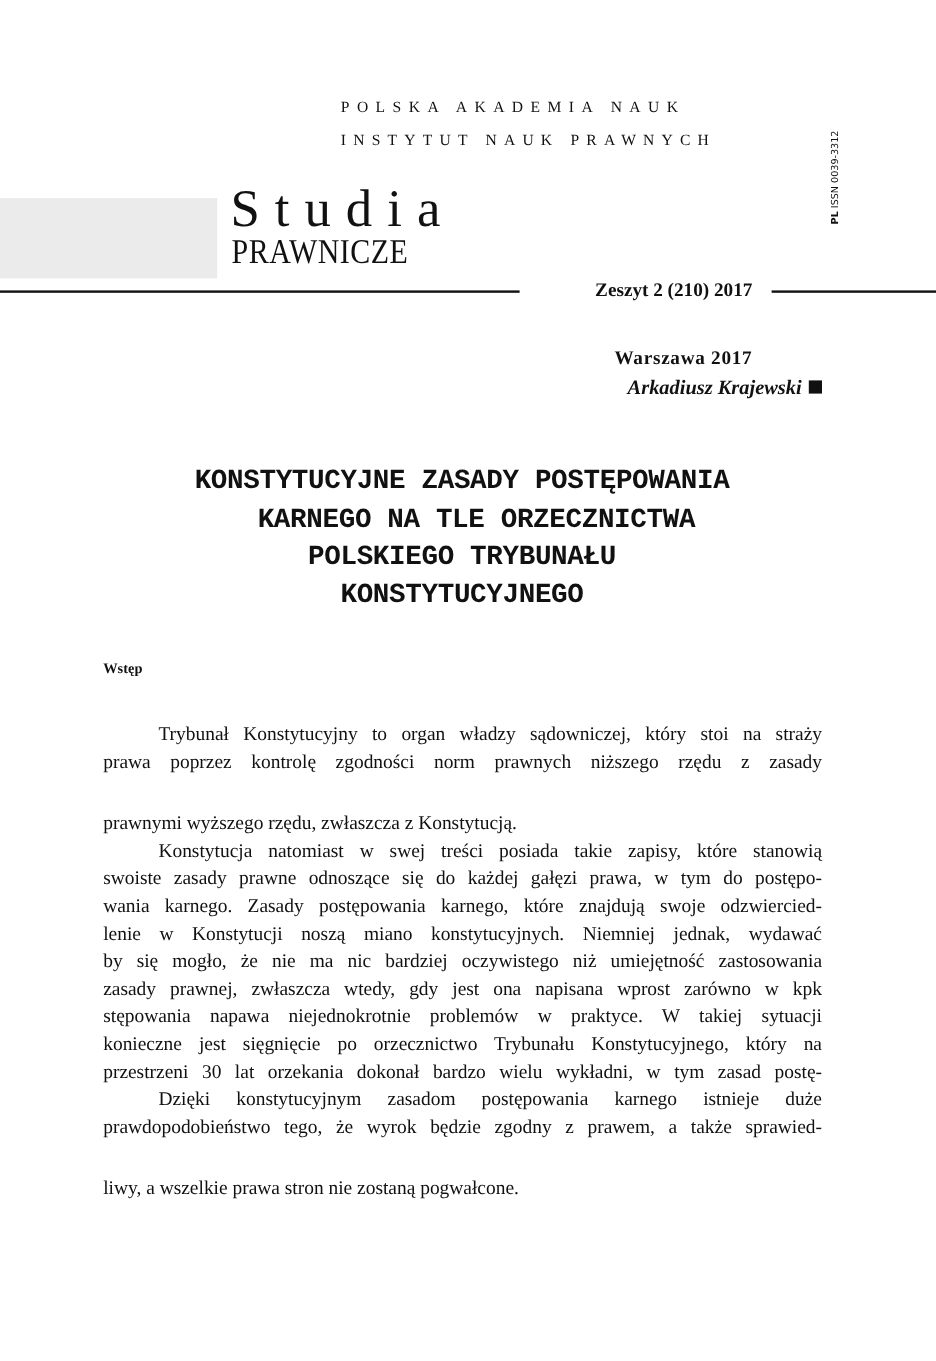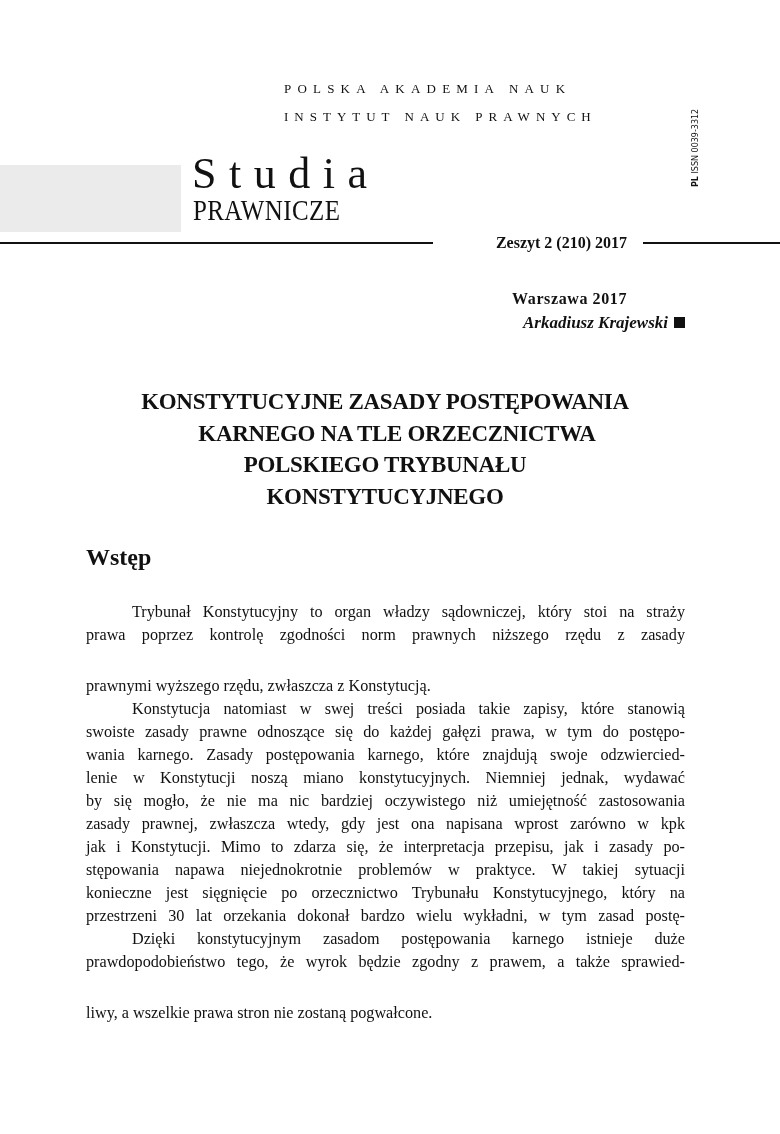--- a/index.html
+++ b/index.html
@@ -37,26 +37,26 @@
     .issue2 { top: 253px; letter-spacing: 0.6px; margin-top: 37px; }
 
     
     .author { left: 440px; width: 245px; top: 313px; text-align: right; font-style: italic; font-weight: bold;
               font-size: 17px; line-height: 20px; white-space: nowrap; }
     .author-square { display: inline-block; width: 11px; height: 11px; background: #111111; margin-left: 6px; vertical-align: 0px; }
 
     
     .title { left: 60px; width: 650px; top: 386px; text-align: center; font-weight: bold; font-size: 23px;
              line-height: 31.5px; letter-spacing: -0.3px; }
-    .title div { white-space: nowrap; }
+    .title div { white-space: nowrap; font-family: Liberation Mono, monospace; }
     .title .t1 { transform: translateX(0px); }
     .title .t2 { transform: translateX(12px); }
 
     
-    .section { left: 86px; top: 546px; font-weight: bold; font-size: 24px; line-height: 22px; }
+    .section { left: 86px; top: 546px; font-weight: bold; font-size: 12px; line-height: 22px; }
 
     
     .body { left: 86px; top: 601px; width: 599px; font-size: 16.2px; line-height: 23px; }
     .line { display: block; text-align: justify; text-align-last: justify; white-space: nowrap; height: 23px; overflow: visible; }
     .line.last { text-align-last: left; margin-top: 28px; }
     .line.indent { padding-left: 46px; }
   </style>
 </head>
 <body>
 
@@ -97,21 +97,20 @@
     <div class="line">prawa poprzez kontrolę zgodności norm prawnych niższego rzędu z zasady</div>
     <div class="line last">prawnymi wyższego rzędu, zwłaszcza z Konstytucją.</div>
   </div>
   <div>
     <div class="line indent">Konstytucja natomiast w swej treści posiada takie zapisy, które stanowią</div>
     <div class="line">swoiste zasady prawne odnoszące się do każdej gałęzi prawa, w tym do postępo-</div>
     <div class="line">wania karnego. Zasady postępowania karnego, które znajdują swoje odzwiercied-</div>
     <div class="line">lenie w Konstytucji noszą miano konstytucyjnych. Niemniej jednak, wydawać</div>
     <div class="line">by się mogło, że nie ma nic bardziej oczywistego niż umiejętność zastosowania</div>
     <div class="line">zasady prawnej, zwłaszcza wtedy, gdy jest ona napisana wprost zarówno w kpk</div>
-    <div class="line">jak i Konstytucji. Mimo to zdarza się, że interpretacja przepisu, jak i zasady po-</div>
     <div class="line">stępowania napawa niejednokrotnie problemów w praktyce. W takiej sytuacji</div>
     <div class="line">konieczne jest sięgnięcie po orzecznictwo Trybunału Konstytucyjnego, który na</div>
     <div class="line">przestrzeni 30 lat orzekania dokonał bardzo wielu wykładni, w tym zasad postę-</div>
   </div>
   <div>
     <div class="line indent">Dzięki konstytucyjnym zasadom postępowania karnego istnieje duże</div>
     <div class="line">prawdopodobieństwo tego, że wyrok będzie zgodny z prawem, a także sprawied-</div>
     <div class="line last">liwy, a wszelkie prawa stron nie zostaną pogwałcone.</div>
   </div>
 </div>

